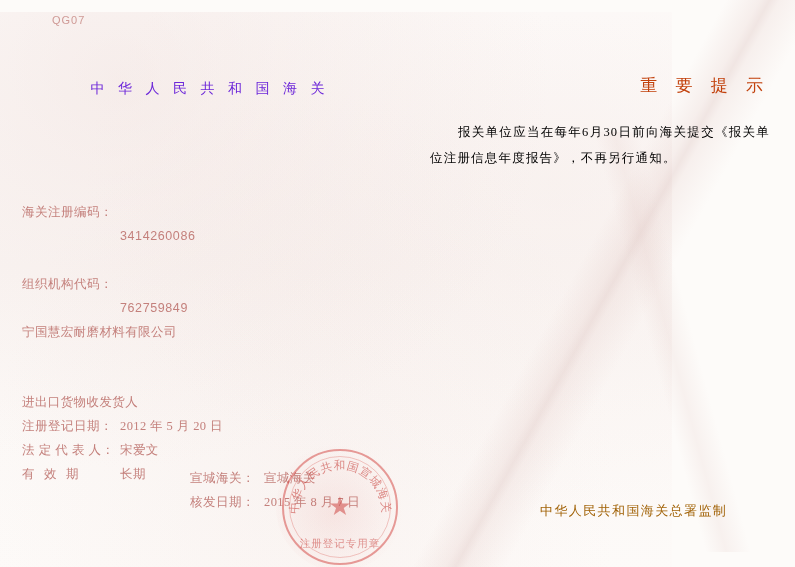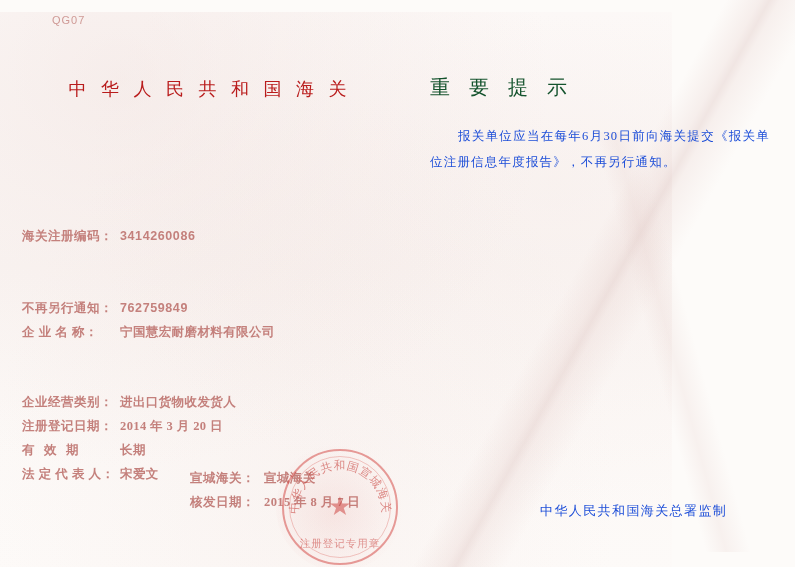--- a/index.html
+++ b/index.html
@@ -66,39 +66,38 @@
 
   
   #title-block {
     position: absolute;
     left: 30px;
     top: 62px;
     width: 360px;
     text-align: center;
   }
   .title-line {
-    font-size: 18px;
+    font-size: 14px;
     letter-spacing: 5px;
-    color: #b91c1c;
+    color: #6d28d9;
     line-height: 30px;
     white-space: nowrap;
   }
 
   
   #fields {
     position: absolute;
     left: 22px;
     top: 165px;
     width: 400px;
   }
   .field-row {
     display: flex;
-    align-items: flex-end;
+    align-items: center;
     margin-bottom: 2px;
-    font-weight: bold;
   }
   .field-label {
     width: 98px;
     font-size: 12.5px;
     color: #c4807c;
     letter-spacing: 0.5px;
     white-space: nowrap;
     line-height: 22px;
   }
   .field-label.sp {
@@ -120,52 +119,52 @@
   .gap-lg { height: 24px; }
 
   
   #notice-block {
     position: absolute;
     left: 430px;
     top: 62px;
     width: 340px;
   }
   #notice-title {
-    text-align: left;
-    font-size: 20px;
+    text-align: right;
+    font-size: 17px;
     letter-spacing: 7px;
-    color: #14532d;
+    color: #c2410c;
     white-space: nowrap;
   }
   #notice-body {
     margin-top: 22px;
     font-size: 12.5px;
     line-height: 26px;
-    color: #1d4ed8;
+    color: #000000;
     letter-spacing: 1.2px;
     text-align: justify;
     text-indent: 28px;
   }
 
   
   #issue-block {
     position: absolute;
     left: 190px;
     top: 455px;
     width: 260px;
   }
   #issue-block .field-label { width: 74px; letter-spacing: 0.5px; }
 
   #issuer {
     position: absolute;
     left: 540px;
     top: 490px;
     font-size: 13px;
     letter-spacing: 1.4px;
-    color: #1d4ed8;
+    color: #a16207;
     white-space: nowrap;
   }
 
   
   #seal {
     position: absolute;
     left: 282px;
     top: 437px;
     width: 116px;
     height: 116px;
@@ -235,50 +234,48 @@
     <div id="notice-title">重 要 提 示</div>
     <div id="notice-body">报关单位应当在每年6月30日前向海关提交《报关单位注册信息年度报告》，不再另行通知。</div>
   </div>
 
   <div id="fields">
     <div class="field-row">
       <div class="field-label">海关注册编码：</div>
       <div class="field-value num">3414260086</div>
     </div>
     <div class="field-row">
-      <div class="field-label">不再另行通知：</div>
+      <div class="field-label">组织机构代码：</div>
       <div class="field-value num">762759849</div>
     </div>
     <div class="field-row">
-      <div class="field-label">企 业 名 称：</div>
       <div class="field-value">宁国慧宏耐磨材料有限公司</div>
     </div>
 
     <div class="gap-md"></div>
 
     <div class="field-row">
     </div>
 
     <div class="gap-lg"></div>
 
     <div class="field-row">
-      <div class="field-label">企业经营类别：</div>
       <div class="field-value">进出口货物收发货人</div>
     </div>
     <div class="field-row">
       <div class="field-label">注册登记日期：</div>
-      <div class="field-value">2014 年 3 月 20 日</div>
+      <div class="field-value">2012 年 5 月 20 日</div>
+    </div>
+    <div class="field-row">
+      <div class="field-label">法 定 代 表 人：</div>
+      <div class="field-value">宋爱文</div>
     </div>
     <div class="field-row">
       <div class="field-label sp">有  效  期</div>
       <div class="field-value">长期</div>
-    </div>
-    <div class="field-row">
-      <div class="field-label">法 定 代 表 人：</div>
-      <div class="field-value">宋爱文</div>
     </div>
   </div>
 
   <div id="issue-block">
     <div class="field-row">
       <div class="field-label">宣城海关：</div>
       <div class="field-value">宣城海关</div>
     </div>
     <div class="field-row">
       <div class="field-label">核发日期：</div>

